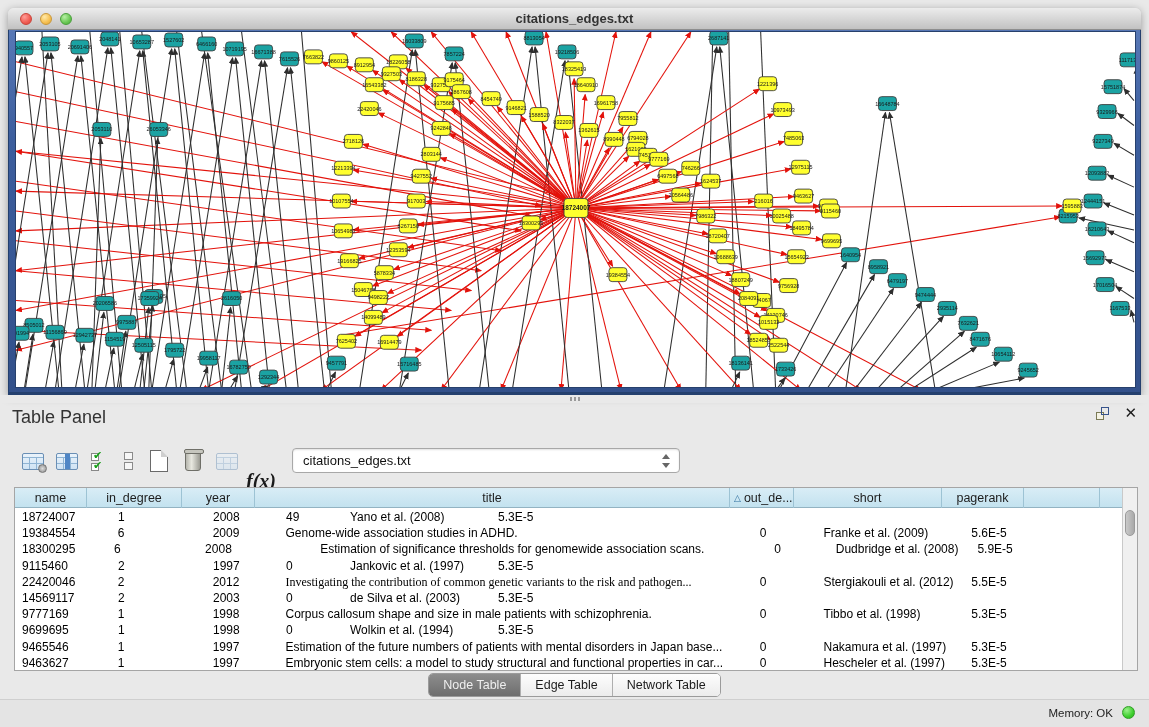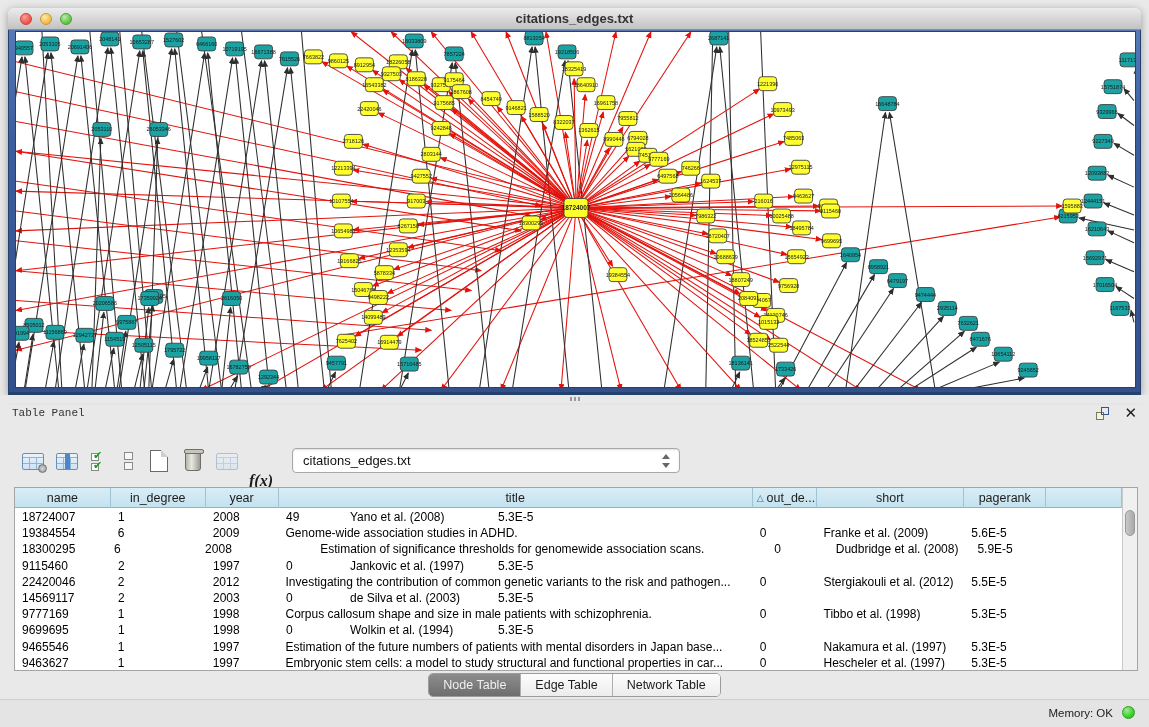--- a/index.html
+++ b/index.html
@@ -24,29 +24,29 @@
   .net-label { font-size:5.5px; fill:#1a1a1a; }
   .hub-label { font-size:6.5px; fill:#1a1a1a; font-weight:bold; }
 
   
   .splitter { position:absolute; left:0; top:395px; width:1149px; height:8px; background:#e9e9e9; }
   .grip { position:absolute; left:570px; top:2px; width:12px; height:4px;
     background:repeating-linear-gradient(90deg,#9a9a9a 0 2px,transparent 2px 4px); }
 
   
   .panel-header { position:absolute; left:0; top:403px; width:1149px; height:22px; }
-  .panel-title { position:absolute; left:12px; top:4px; font-size:11px; color:#333;font-family:Liberation Mono, monospace; }
+  .panel-title { position:absolute; left:12px; top:4px; font-size:18px; color:#333; }
   .float-icon { position:absolute; right:40px; top:4px; width:13px; height:13px; }
   .float-icon .sq1 { position:absolute; left:0; bottom:0; width:8px; height:8px; border:1.5px solid #7a7a56; background:#f4f2e4; }
   .float-icon .sq2 { position:absolute; right:0; top:0; width:8px; height:8px; border:1.5px solid #37548c; background:transparent; }
   .close-icon { position:absolute; right:12px; top:1px; font-size:15px; font-weight:bold; color:#1a1a1a; line-height:18px; }
 
   .toolbar { position:absolute; left:0; top:443px; width:1149px; height:36px; }
   .tool { position:absolute; top:3px; width:30px; height:30px; display:flex; align-items:center; justify-content:center; }
-  .fx { font-family:"Liberation Serif","DejaVu Serif",serif; font-style:italic; font-size:16px; font-weight:bold; color:#1a1a1a;margin-top:40px; }
+  .fx { font-family:"Liberation Serif","DejaVu Serif",serif; font-style:italic; font-size:20px; font-weight:bold; color:#1a1a1a;margin-top:40px; }
   .dropdown { position:absolute; left:292px; top:5px; width:388px; height:25px; background:#fff;
     border:1px solid #a8a8a8; border-radius:4px; box-shadow:inset 0 1px 2px rgba(0,0,0,.12); }
   .dropdown .val { position:absolute; left:10px; top:4px; font-size:13px; color:#111; }
   .stepper { position:absolute; right:8px; top:4px; width:9px; height:16px; }
   .stepper .up { position:absolute; top:1px; left:0; width:0; height:0; border-left:4.5px solid transparent; border-right:4.5px solid transparent; border-bottom:5px solid #666; }
   .stepper .dn { position:absolute; bottom:1px; left:0; width:0; height:0; border-left:4.5px solid transparent; border-right:4.5px solid transparent; border-top:5px solid #666; }
 
   .datatable { position:absolute; left:14px; top:487px; width:1124px; height:184px; background:#fff; border:1px solid #a5a5a5; }
   .thead { position:absolute; left:0; top:0; right:15px; height:20px; background:linear-gradient(#d9edf6,#c3e2ef);
     border-bottom:1px solid #93b3c2; display:flex; }
@@ -637,21 +637,21 @@
     <span class="val">citations_edges.txt</span>
     <span class="stepper">
         <span class="up"></span>
         <span class="dn"></span>
       </span>
   </div>
 </div>
 
 <div class="datatable">
   <div class="thead" id="thead">
-      <div class="th" style="width: 96px;">
+      <div class="th" style="width: 72px;">
         <span>name</span>
       </div>
       <div class="th" style="width: 95px;">
         <span>in_degree</span>
       </div>
       <div class="th" style="width: 73px;">
         <span>year</span>
       </div>
       <div class="th" style="width: 475px;">
         <span>title</span>
@@ -706,21 +706,21 @@
         <div class="td" style="width: 73px;">1997</div>
         <div class="td" style="width: 64px;">0</div>
         <div class="td" style="width: 148px;">Jankovic et al. (1997)</div>
         <div class="td" style="width: 82px;">5.3E-5</div>
         <div class="td" style="width: 76px;"></div>
       </div>
       <div class="trow">
         <div class="td" style="width: 96px;">22420046</div>
         <div class="td" style="width: 95px;">2</div>
         <div class="td" style="width: 73px;">2012</div>
-        <div class="td" style="width: 475px;">Investigating the contribution of common genetic variants to the risk and pathogen...</div>
+        <div class="td" style="width: 475px; font-family: Liberation Serif, serif;">Investigating the contribution of common genetic variants to the risk and pathogen...</div>
         <div class="td" style="width: 64px;">0</div>
         <div class="td" style="width: 148px;">Stergiakouli et al. (2012)</div>
         <div class="td" style="width: 82px;">5.5E-5</div>
         <div class="td" style="width: 76px;"></div>
       </div>
       <div class="trow">
         <div class="td" style="width: 96px;">14569117</div>
         <div class="td" style="width: 95px;">2</div>
         <div class="td" style="width: 73px;">2003</div>
         <div class="td" style="width: 64px;">0</div>

